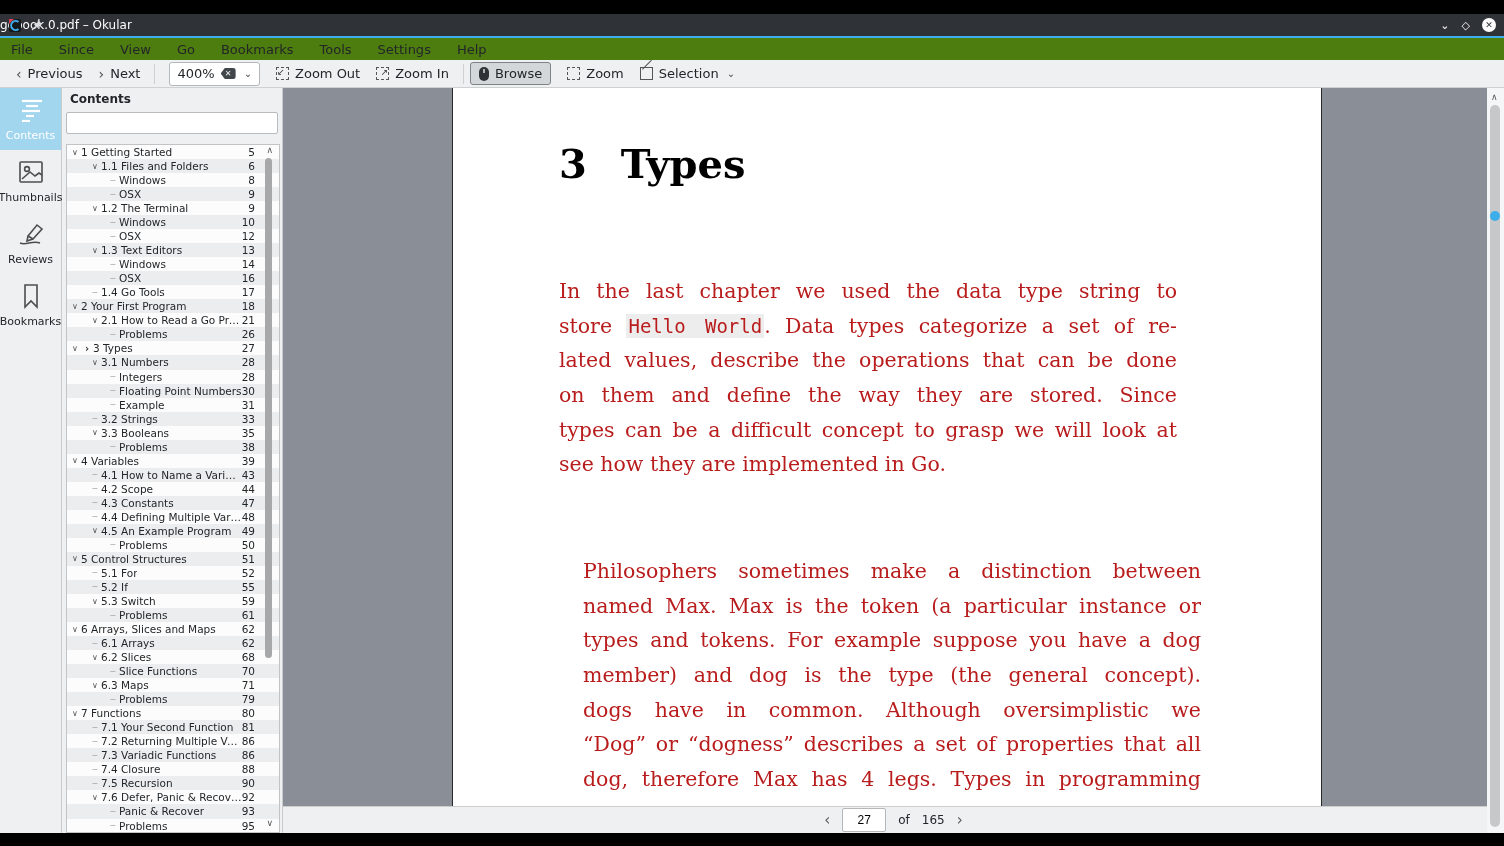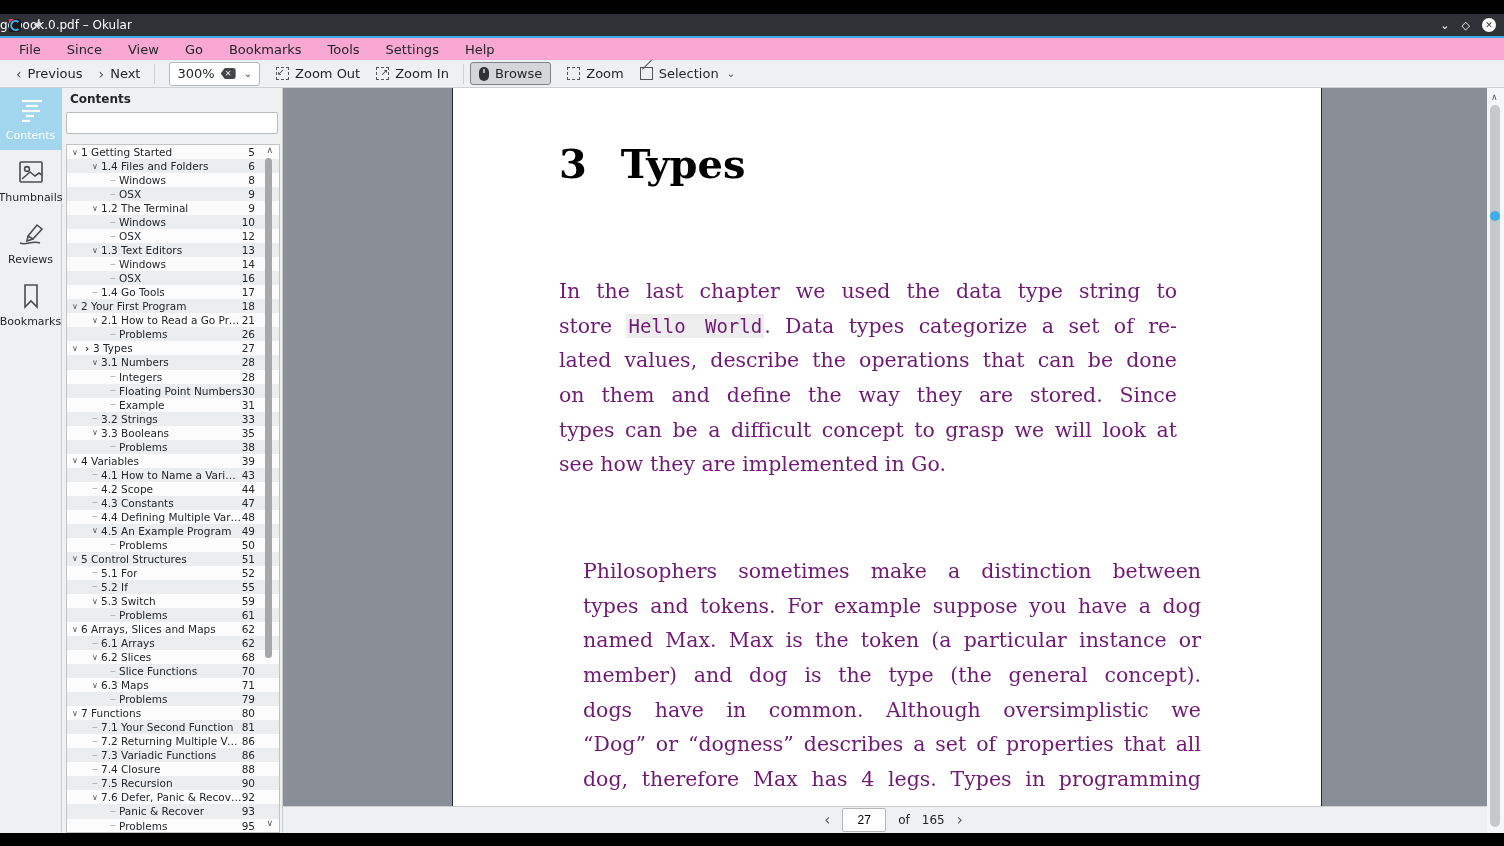--- a/index.html
+++ b/index.html
@@ -13,22 +13,22 @@
   #titlebar .title{position:absolute;left:0;right:0;text-align:left;
                    color:#fcfcfc;font-size:12px;}
   #titlebar .appicons{display:flex;align-items:center;gap:8px;margin-left:7px;z-index:2;}
   #titlebar .winbtns{position:absolute;right:8px;display:flex;align-items:center;gap:12px;z-index:2;}
   .winglyph{color:#fcfcfc;font-size:11px;line-height:1;}
   .closebtn{width:14px;height:14px;border-radius:50%;background:#fcfcfc;color:#2f3338;
             display:flex;align-items:center;justify-content:center;font-size:9px;font-weight:bold;}
   #accentline{left:0;top:36px;width:1504px;height:2px;background:#3daee9;}
 
   
-  #menubar{left:0;top:38px;width:1504px;height:22px;background:#f9a8d4;
-           display:flex;align-items:center;padding-left:8px;box-sizing:border-box;gap:4px;}
+  #menubar{left:0;top:38px;width:1504px;height:22px;background:#4d7c0f;
+           display:flex;align-items:center;padding-left:0;box-sizing:border-box;gap:4px;}
   .menuitem{font-size:13px;padding:2px 11px;}
 
   
   #toolbar{left:0;top:60px;width:1504px;height:28px;background:#eff0f1;
            border-bottom:1px solid #cfd0d1;box-sizing:border-box;
            display:flex;align-items:center;padding-left:8px;font-size:13px;}
   .tbtn{display:flex;align-items:center;gap:6px;padding:3px 8px;}
   .chev{color:#4d4d4d;font-size:14px;line-height:1;}
   .vsep{width:1px;height:20px;background:#cfd0d1;margin:0 6px;}
   #zoombox{display:flex;align-items:center;gap:6px;background:#fff;border:1px solid #b4b8ba;
@@ -76,21 +76,21 @@
   #tocscroll-down{position:absolute;right:9px;top:730px;font-size:9px;color:#555;}
 
   
   #pdfview{left:283px;top:88px;width:1204px;height:718px;background:#8a8e97;overflow:hidden;}
   #pdfpage{position:absolute;left:169px;top:0;width:868px;height:718px;background:#fff;
            border-left:1px solid #2a2a2a;border-right:1px solid #2a2a2a;box-sizing:content-box;overflow:hidden;}
   #heading{position:absolute;left:106px;top:52px;font-family:"DejaVu Serif","Liberation Serif",serif;
            font-weight:bold;font-size:40px;color:#000;}
   #heading .hnum{margin-right:34px;}
   .para{position:absolute;left:106px;width:618px;font-family:"DejaVu Serif","Liberation Serif",serif;
-        font-size:20.5px;color:#701a75;}
+        font-size:20.5px;color:#b91c1c;}
   #para1{top:186px;}
   #para2{top:466px;margin-left:24px;}
   .pline{height:34.7px;line-height:34.7px;text-align:justify;text-align-last:justify;overflow:hidden;}
   .pline.plast{text-align-last:left;}
   .codespan{font-family:"DejaVu Sans Mono","Liberation Mono",monospace;font-size:19px;
             background:#ededed;padding:1px 2px;}
 
   
   #navbar{left:283px;top:806px;width:1221px;height:27px;background:#eff0f1;
           border-top:1px solid #cbcdce;box-sizing:border-box;
@@ -155,21 +155,21 @@
   <div class="tbtn">
     <span class="chev">‹</span>
     <span>Previous</span>
   </div>
   <div class="tbtn">
     <span class="chev">›</span>
     <span>Next</span>
   </div>
   <div class="vsep"></div>
   <div id="zoombox">
-    <span>300%</span>
+    <span>400%</span>
     <span class="clear">✕</span>
     <span class="smallcaret">⌄</span>
   </div>
   <div class="tbtn">
     <span class="iconbox">
         <span class="arr" style="left:0;top:0">↙</span>
       </span>
     <span>Zoom Out</span>
   </div>
   <div class="tbtn">
@@ -245,21 +245,21 @@
   <div id="tocbox">
       <div class="trow">
         <span style="flex: 0 0 2px;"></span>
         <span class="exp">∨</span>
         <span class="lbl">1 Getting Started</span>
         <span class="pg">5</span>
       </div>
       <div class="trow alt">
         <span style="flex: 0 0 22px;"></span>
         <span class="exp">∨</span>
-        <span class="lbl">1.4 Files and Folders</span>
+        <span class="lbl">1.1 Files and Folders</span>
         <span class="pg">6</span>
       </div>
       <div class="trow">
         <span style="flex: 0 0 40px;"></span>
         <span class="exp tick">─</span>
         <span class="lbl">Windows</span>
         <span class="pg">8</span>
       </div>
       <div class="trow alt">
         <span style="flex: 0 0 40px;"></span>
@@ -552,22 +552,22 @@
     <div id="para1" class="para">
         <div class="pline"><span>In the last chapter we used the data type string to</span></div>
         <div class="pline"><span>store </span><span class="codespan">Hello World</span><span>. Data types categorize a set of re-</span></div>
         <div class="pline"><span>lated values, describe the operations that can be done</span></div>
         <div class="pline"><span>on them and define the way they are stored. Since</span></div>
         <div class="pline"><span>types can be a difficult concept to grasp we will look at</span></div>
         <div class="pline plast"><span>see how they are implemented in Go.</span></div>
       </div>
     <div id="para2" class="para">
         <div class="pline"><span>Philosophers sometimes make a distinction between</span></div>
+        <div class="pline"><span>named Max. Max is the token (a particular instance or</span></div>
         <div class="pline"><span>types and tokens. For example suppose you have a dog</span></div>
-        <div class="pline"><span>named Max. Max is the token (a particular instance or</span></div>
         <div class="pline"><span>member) and dog is the type (the general concept).</span></div>
         <div class="pline"><span>dogs have in common. Although oversimplistic we</span></div>
         <div class="pline"><span>“Dog” or “dogness” describes a set of properties that all</span></div>
         <div class="pline"><span>dog, therefore Max has 4 legs. Types in programming</span></div>
       </div>
   </div>
 </div>
 
 <div id="navbar" class="abs">
   <span class="navchev">‹</span>

